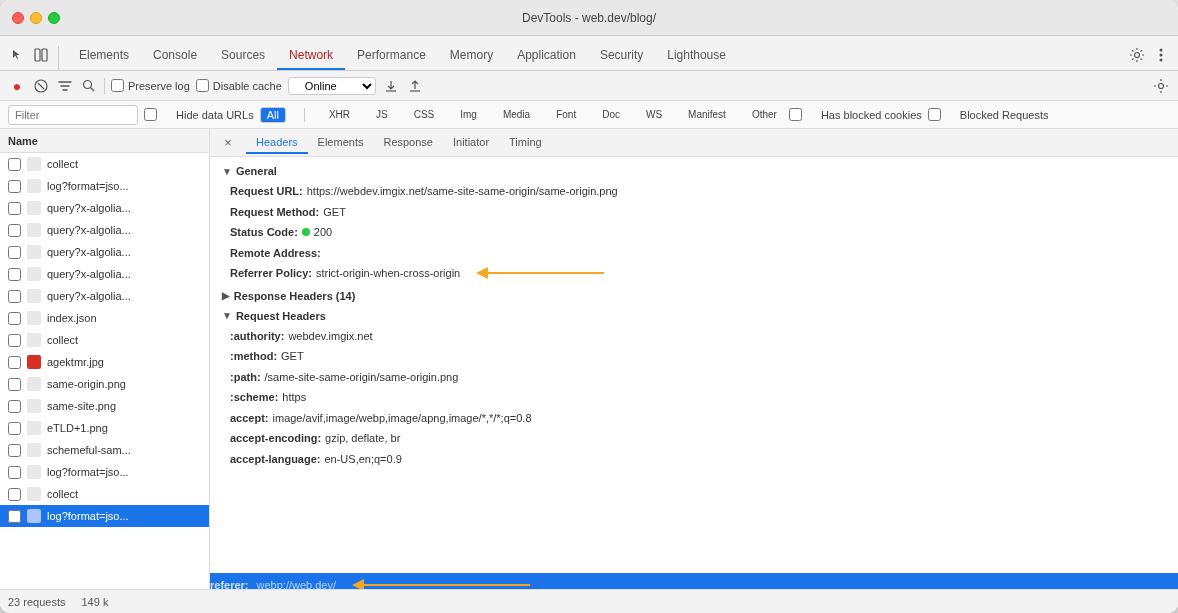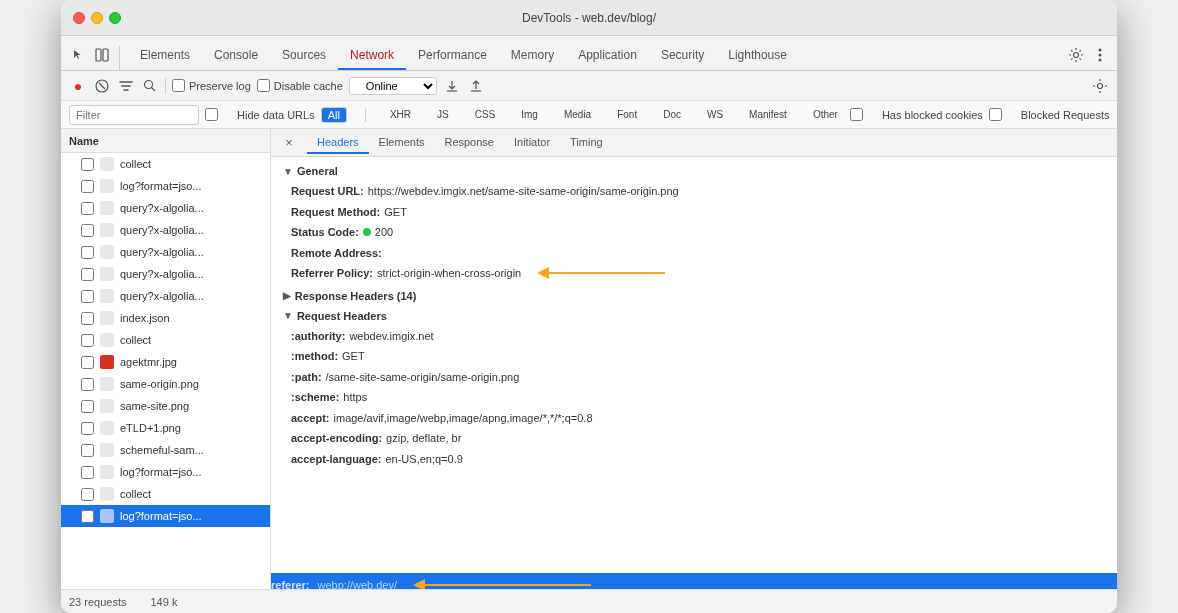--- a/index.html
+++ b/index.html
@@ -6,21 +6,21 @@
     body {
       font-family: -apple-system, BlinkMacSystemFont, 'Helvetica Neue', Arial, sans-serif;
       font-size: 12px;
       background: #f0f0f0;
       display: flex;
       justify-content: center;
       align-items: center;
       min-height: 100vh;
     }
     .window {
-      width: 1056px;
+      width: 1178px;
       height: 613px;
       background: #ffffff;
       border-radius: 10px;
       box-shadow: 0 10px 40px rgba(0,0,0,0.4);
       overflow: hidden;
       display: flex;
       flex-direction: column;
     }
     
     .title-bar {
@@ -233,21 +233,21 @@
       border-bottom: 1px solid #ddd;
     }
     .network-list-items {
       overflow-y: auto;
       flex: 1;
     }
     .network-item {
       height: 22px;
       display: flex;
       align-items: center;
-      padding: 0 20px;
+      padding: 0 8px;
       font-size: 11px;
       color: #333;
       cursor: pointer;
       gap: 6px;
     }
     .network-item.selected { background: #1a73e8; color: white; }
     .network-item input[type="checkbox"] { flex-shrink: 0; }
     .item-icon {
       width: 14px;
       height: 14px;
@@ -365,21 +365,21 @@
     
     .status-bar {
       height: 24px;
       background: #f3f3f3;
       border-top: 1px solid #ddd;
       display: flex;
       align-items: center;
       padding: 0 8px;
       font-size: 11px;
       color: #555;
-      gap: 24px;
+      gap: 16px;
       flex-shrink: 0;
     }
     
     ::-webkit-scrollbar { width: 6px; height: 6px; }
     ::-webkit-scrollbar-track { background: #f1f1f1; }
     ::-webkit-scrollbar-thumb { background: #ccc; border-radius: 3px; }
   </style>
 </head>
 <body>
 

